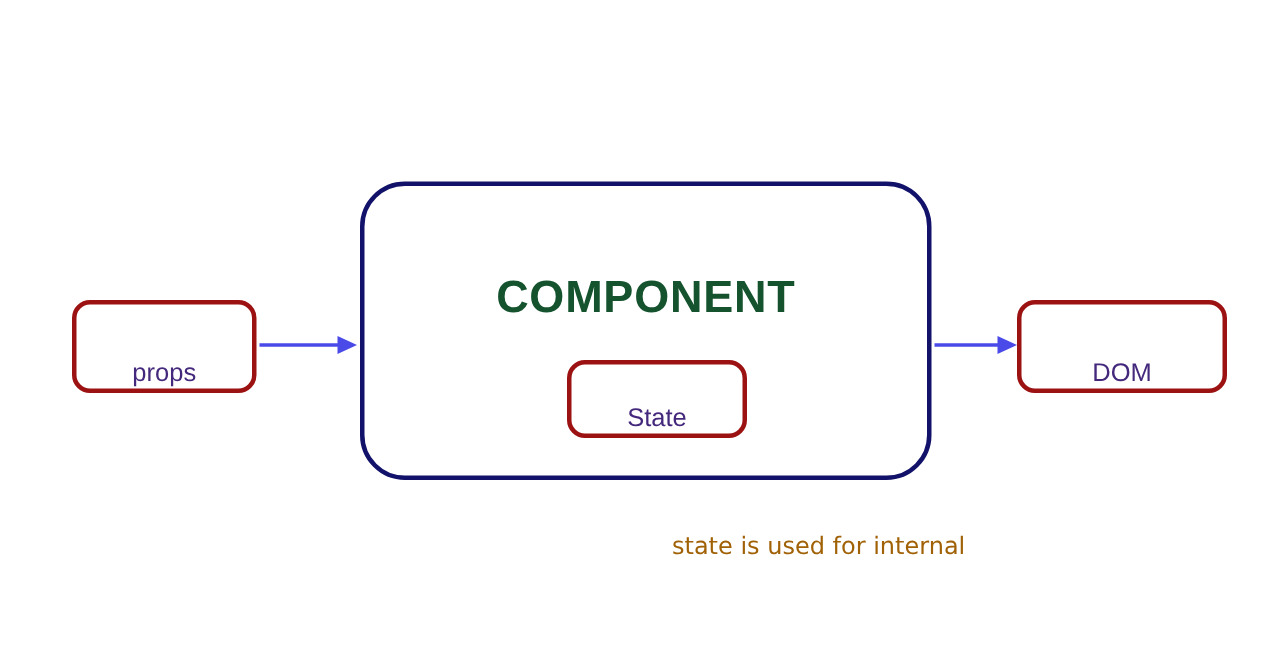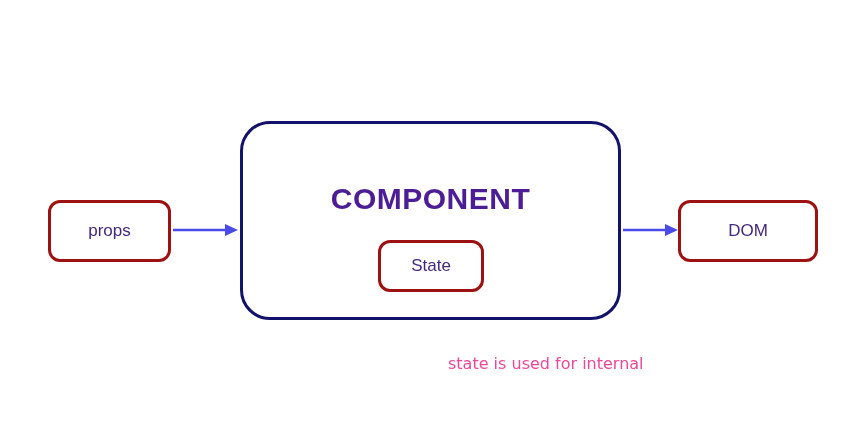--- a/index.html
+++ b/index.html
@@ -17,57 +17,58 @@
     display: flex;
     align-items: center;
     justify-content: center;
     background: #ffffff;
   }
   .red-box {
     border: 3px solid #9c1212;
     border-radius: 12px;
     color: #44287c;
     font-size: 17px;
+    align-items: flex-end;
   }
   .props-box  { left: 48px;  top: 200px; width: 123px; height: 62px; }
   .dom-box    { left: 678px; top: 200px; width: 140px; height: 62px; }
   .component-box {
     position: absolute;
     left: 240px; top: 121px;
     width: 381px; height: 199px;
     border: 3px solid #12126b;
     border-radius: 30px;
     background: #ffffff;
   }
   .component-title {
     position: absolute;
     left: 0; right: 0; top: 58px;
     text-align: center;
     font-size: 30px;
     font-weight: bold;
-    color: #4c1d95;
+    color: #14532d;
     letter-spacing: 0.5px;
   }
   .state-box {
     left: 135px; top: 116px;
-    width: 106px; height: 52px;
+    width: 120px; height: 52px;
   }
   .arrow-layer {
     position: absolute;
     left: 0; top: 0;
     width: 850px; height: 440px;
     pointer-events: none;
   }
   .caption {
     position: absolute;
     left: 448px; top: 353px;
     font-family: "DejaVu Sans", sans-serif;
     font-size: 16px;
     line-height: 21px;
-    color: #ec4899;
+    color: #a16207;
     white-space: nowrap;
   }
 </style>
 </head>
 <body>
 
 <div class="canvas">
 
   <div class="box red-box props-box">
     <span>props</span>

